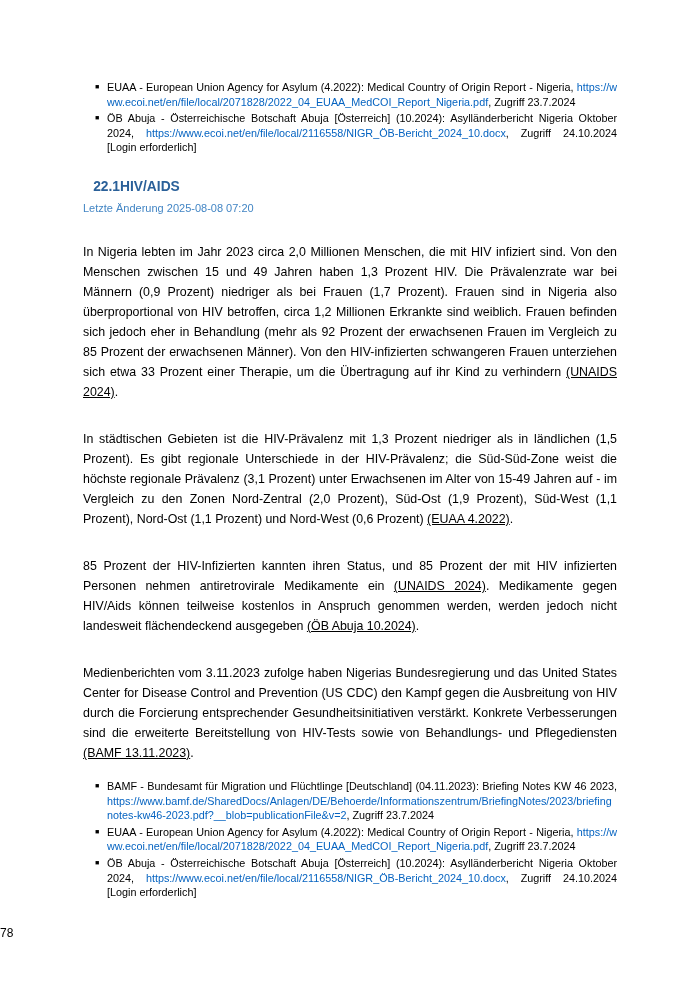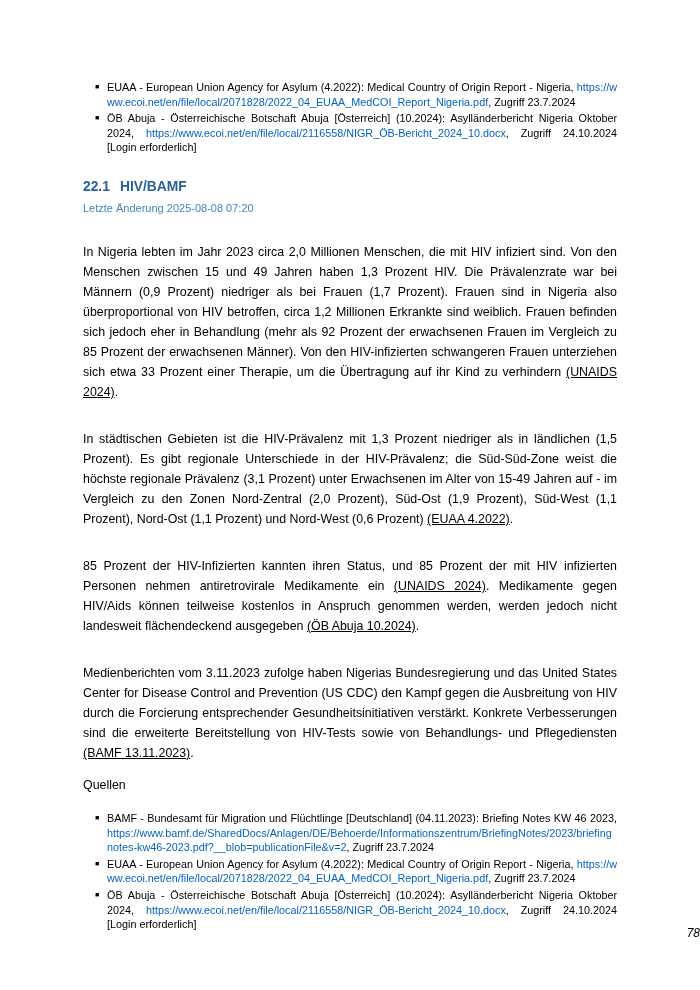--- a/index.html
+++ b/index.html
@@ -42,21 +42,21 @@
   a.cite {
     color:#000000;
     text-decoration:underline;
   }
   .heading {
     margin-top:24px;
     font-size:13.8px;
     font-weight:bold;
     color:var(--heading, #2a6099);
   }
-  .heading .num { display:inline-block; width:37px; }
+  .heading .num { display:inline-block; width:37px;text-align:right; }
   .last-change {
     margin-top:7px;
     font-size:11px;
     line-height:14px;
     color:var(--lastchange, #4285c4);
   }
   .body-par {
     margin-top:27px;
     font-size:12.4px;
     line-height:20px;
@@ -67,49 +67,47 @@
   .quellen {
     margin-top:12px;
     font-size:12.4px;
     line-height:20px;
   }
   .src-list.bottom { margin-top:16px; }
   .page-number {
     position:absolute;
     left:0; right:0;
     top:926px;
-    text-align:right;
+    text-align:left;
     font-size:12px;
-    font-style:italic;
   }
 </style>
 </head>
 <body>
 
 <div class="page">
 
   <ul class="src-list top" id="sources-top">
       <li><span class="bullet">■</span><span><span>EUAA - European Union Agency for Asylum (4.2022): Medical Country of Origin Report - Nigeria, </span><a href="#" class="link">https://www.ecoi.net/en/file/local/2071828/2022_04_EUAA_MedCOI_Report_Nigeria.pdf</a><span>, Zugriff 23.7.2024</span></span></li>
       <li><span class="bullet">■</span><span><span>ÖB Abuja - Österreichische Botschaft Abuja [Österreich] (10.2024): Asylländerbericht Nigeria Oktober 2024, </span><a href="#" class="link">https://www.ecoi.net/en/file/local/2116558/NIGR_ÖB-Bericht_2024_10.docx</a><span>, Zugriff 24.10.2024 [Login erforderlich]</span></span></li>
     </ul>
 
   <h2 class="heading">
-    <span class="num">22.1</span><span>HIV/BAMF</span>
+    <span class="num">22.1</span><span>HIV/AIDS</span>
   </h2>
 
   <div class="last-change">Letzte Änderung 2025-08-08 07:20</div>
 
   <div id="paragraphs">
       <p class="body-par"><span>In Nigeria lebten im Jahr 2023 circa 2,0 Millionen Menschen, die mit HIV infiziert sind. Von den Menschen zwischen 15 und 49 Jahren haben 1,3 Prozent HIV. Die Prävalenzrate war bei Männern (0,9 Prozent) niedriger als bei Frauen (1,7 Prozent). Frauen sind in Nigeria also überproportional von HIV betroffen, circa 1,2 Millionen Erkrankte sind weiblich. Frauen befinden sich jedoch eher in Behandlung (mehr als 92 Prozent der erwachsenen Frauen im Vergleich zu 85 Prozent der erwachsenen Männer). Von den HIV-infizierten schwangeren Frauen unterziehen sich etwa 33 Prozent einer Therapie, um die Übertragung auf ihr Kind zu verhindern </span><a href="#" class="cite">(UNAIDS 2024)</a><span>.</span></p>
       <p class="body-par"><span>In städtischen Gebieten ist die HIV-Prävalenz mit 1,3 Prozent niedriger als in ländlichen (1,5 Prozent). Es gibt regionale Unterschiede in der HIV-Prävalenz; die Süd-Süd-Zone weist die höchste regionale Prävalenz (3,1 Prozent) unter Erwachsenen im Alter von 15-49 Jahren auf - im Vergleich zu den Zonen Nord-Zentral (2,0 Prozent), Süd-Ost (1,9 Prozent), Süd-West (1,1 Prozent), Nord-Ost (1,1 Prozent) und Nord-West (0,6 Prozent) </span><a href="#" class="cite">(EUAA 4.2022)</a><span>.</span></p>
       <p class="body-par"><span>85 Prozent der HIV-Infizierten kannten ihren Status, und 85 Prozent der mit HIV infizierten Personen nehmen antiretrovirale Medikamente ein </span><a href="#" class="cite">(UNAIDS 2024)</a><span>. Medikamente gegen HIV/Aids können teilweise kostenlos in Anspruch genommen werden, werden jedoch nicht landesweit flächendeckend ausgegeben </span><a href="#" class="cite">(ÖB Abuja 10.2024)</a><span>.</span></p>
       <p class="body-par"><span>Medienberichten vom 3.11.2023 zufolge haben Nigerias Bundesregierung und das United States Center for Disease Control and Prevention (US CDC) den Kampf gegen die Ausbreitung von HIV durch die Forcierung entsprechender Gesundheitsinitiativen verstärkt. Konkrete Verbesserungen sind die erweiterte Bereitstellung von HIV-Tests sowie von Behandlungs- und Pflegediensten </span><a href="#" class="cite">(BAMF 13.11.2023)</a><span>.</span></p>
     </div>
 
-  <p class="quellen">Quellen</p>
 
   <ul class="src-list bottom" id="sources-bottom">
       <li><span class="bullet">■</span><span><span>BAMF - Bundesamt für Migration und Flüchtlinge [Deutschland] (04.11.2023): Briefing Notes KW 46 2023, </span><a href="#" class="link">https://www.bamf.de/SharedDocs/Anlagen/DE/Behoerde/Informationszentrum/BriefingNotes/2023/briefingnotes-kw46-2023.pdf?__blob=publicationFile&amp;v=2</a><span>, Zugriff 23.7.2024</span></span></li>
       <li><span class="bullet">■</span><span><span>EUAA - European Union Agency for Asylum (4.2022): Medical Country of Origin Report - Nigeria, </span><a href="#" class="link">https://www.ecoi.net/en/file/local/2071828/2022_04_EUAA_MedCOI_Report_Nigeria.pdf</a><span>, Zugriff 23.7.2024</span></span></li>
       <li><span class="bullet">■</span><span><span>ÖB Abuja - Österreichische Botschaft Abuja [Österreich] (10.2024): Asylländerbericht Nigeria Oktober 2024, </span><a href="#" class="link">https://www.ecoi.net/en/file/local/2116558/NIGR_ÖB-Bericht_2024_10.docx</a><span>, Zugriff 24.10.2024 [Login erforderlich]</span></span></li>
     </ul>
 
   <div class="page-number">78</div>
 
 </div>

